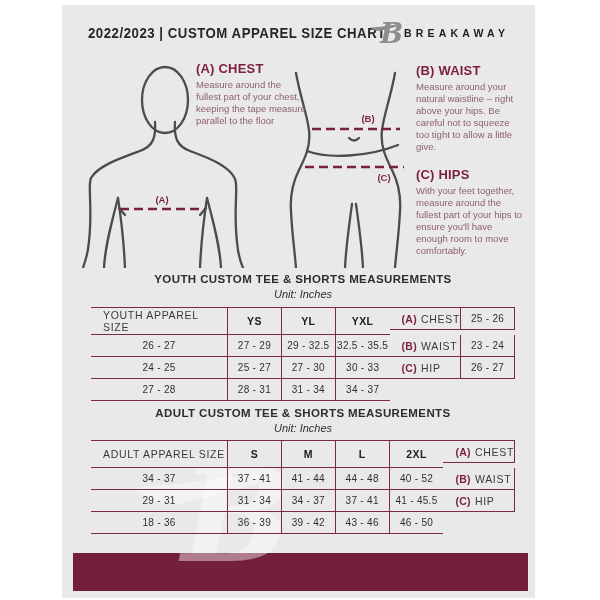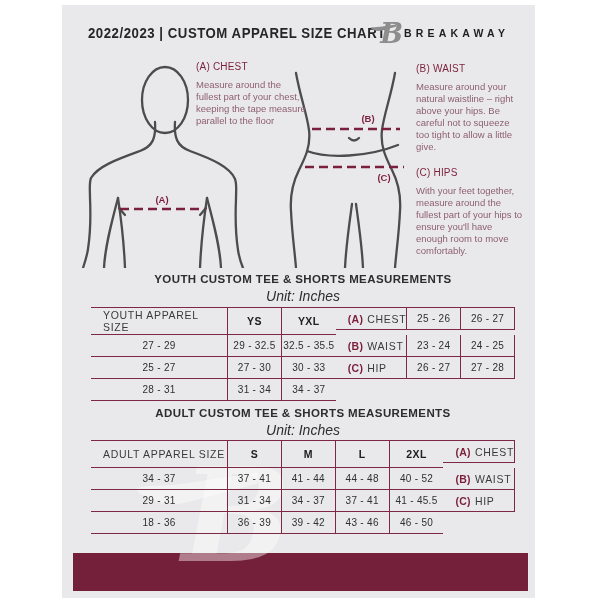--- a/index.html
+++ b/index.html
@@ -14,27 +14,27 @@
   .brand{position:absolute;left:404px;top:27px;font-size:10.5px;font-weight:bold;letter-spacing:4.2px;
          color:#1e1e1e;white-space:nowrap;z-index:3;}
 
   
   .fig{position:absolute;z-index:2;}
   .fig path,.fig ellipse{fill:none;stroke:#4c4c4c;stroke-width:2.3;stroke-linecap:round;}
   .fig .dash{stroke:#7b203c;stroke-width:2.6;stroke-dasharray:9 5;}
   .fig text{fill:#7b1f3a;font-weight:bold;font-size:9.5px;font-family:"Liberation Sans",sans-serif;}
 
   
-  .m-head{position:absolute;font-size:10px;font-weight:normal;color:#7b1f3a;letter-spacing:.2px;z-index:3;}
+  .m-head{position:absolute;font-size:13px;font-weight:bold;color:#7b1f3a;letter-spacing:.2px;z-index:3;}
   .m-desc{position:absolute;font-size:9.5px;color:#8d5e70;line-height:1.26;z-index:3;}
 
   
   .tbl-title{position:absolute;left:91px;width:424px;text-align:center;font-weight:bold;font-size:11.5px;
              letter-spacing:.4px;color:#2d2d2d;z-index:3;}
-  .tbl-unit{position:absolute;left:91px;width:424px;text-align:center;font-size:14px;font-style:italic;
+  .tbl-unit{position:absolute;left:91px;width:424px;text-align:center;font-size:11px;font-style:italic;
             color:#2e2e2e;z-index:3;}
   .size-table{position:absolute;left:91px;width:424px;display:grid;
               grid-template-columns:137px repeat(5,1fr);
               border-top:1px solid #7d2943;z-index:3;}
   .cell{display:flex;align-items:center;justify-content:center;height:21px;
         border-right:1px solid #7d2943;border-bottom:1px solid #7d2943;
         font-size:10px;color:#2f2f2f;letter-spacing:.3px;}
   .cell.hcell{height:26px;}
   .cell.lastcol{border-right:none;}
   .cell.labelcell{justify-content:flex-start;padding-left:12px;align-items:center;}
@@ -107,20 +107,23 @@
 
   <div class="tbl-title" style="top:273px">YOUTH CUSTOM TEE &amp; SHORTS MEASUREMENTS</div>
   <div class="tbl-unit" style="top:288px">Unit: Inches</div>
   <div class="size-table" style="top:307px">
     <div class="cell hcell labelcell">
         <span class="hlabel">YOUTH APPAREL SIZE</span>
       </div>
     <div class="cell hcell">
         <span class="hsize">YS</span>
       </div>
+    <div class="cell hcell">
+        <span class="hsize">YL</span>
+      </div>
     <div class="cell hcell lastcol">
         <span class="hsize">YXL</span>
       </div>
 
     <div class="cell labelcell">
         <span class="rk">(A)</span>
         <span class="rl">CHEST</span>
       </div>
     <div class="cell">25 - 26</div>
     <div class="cell">26 - 27</div>

